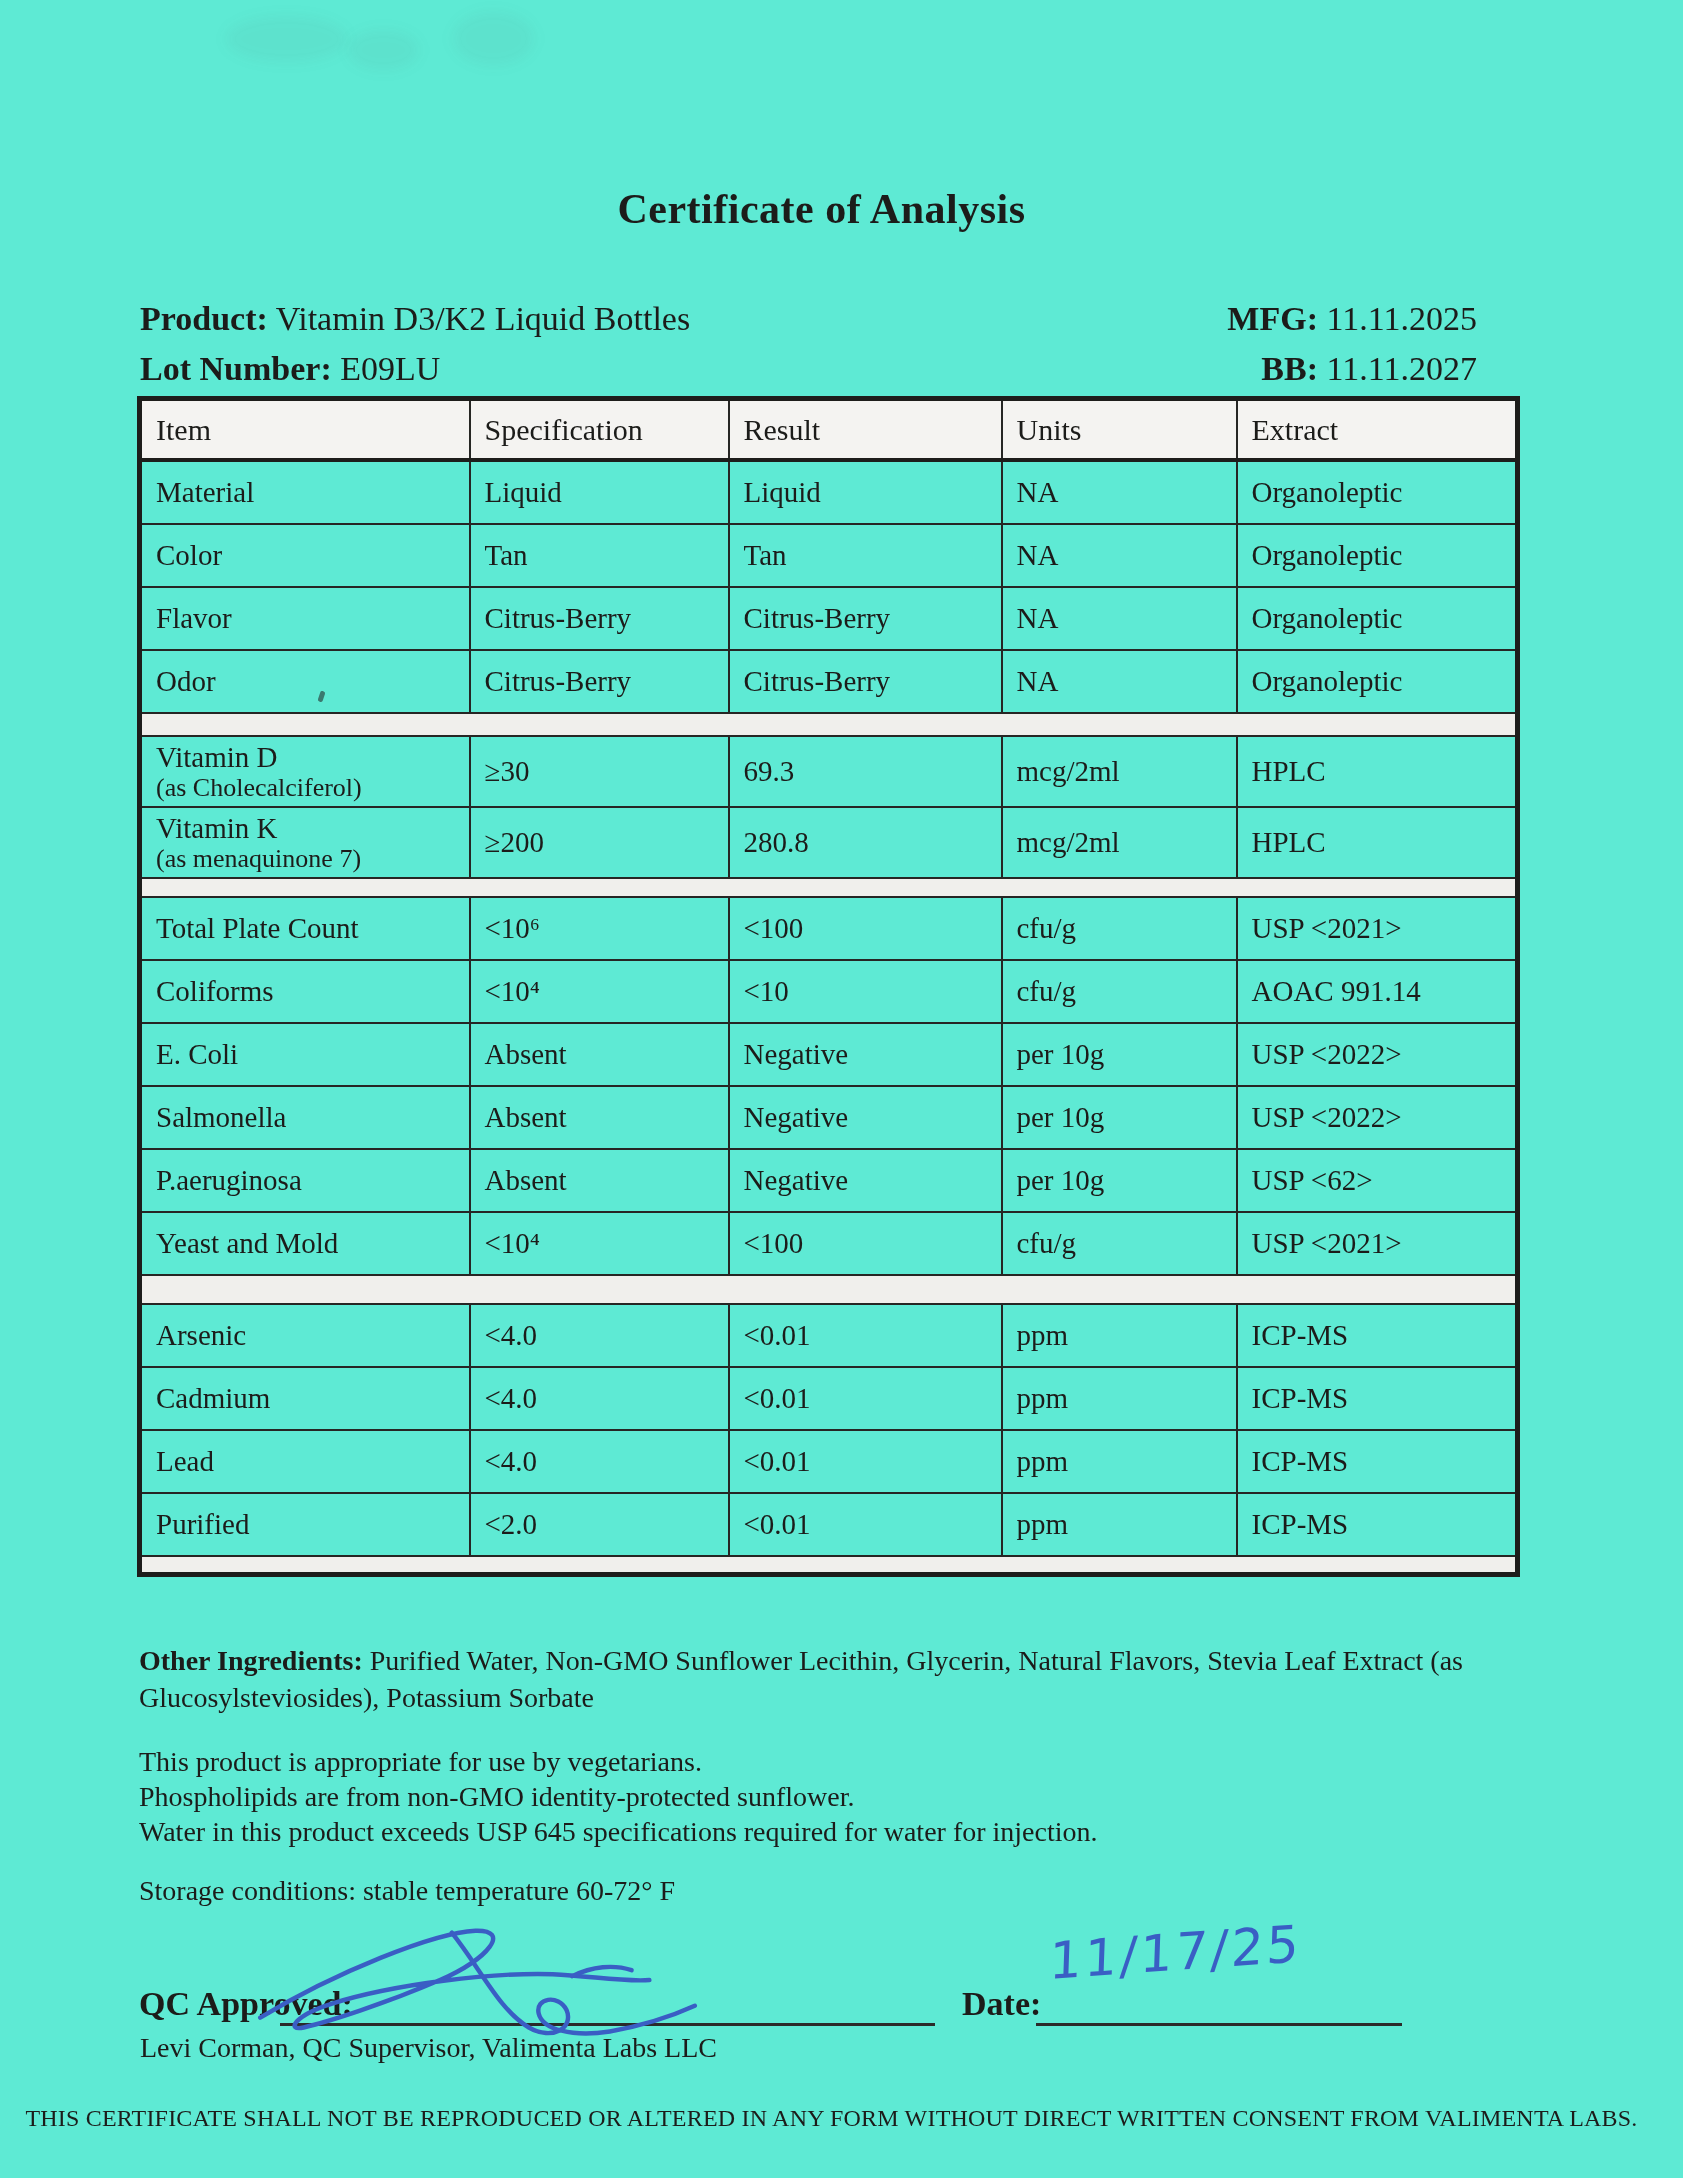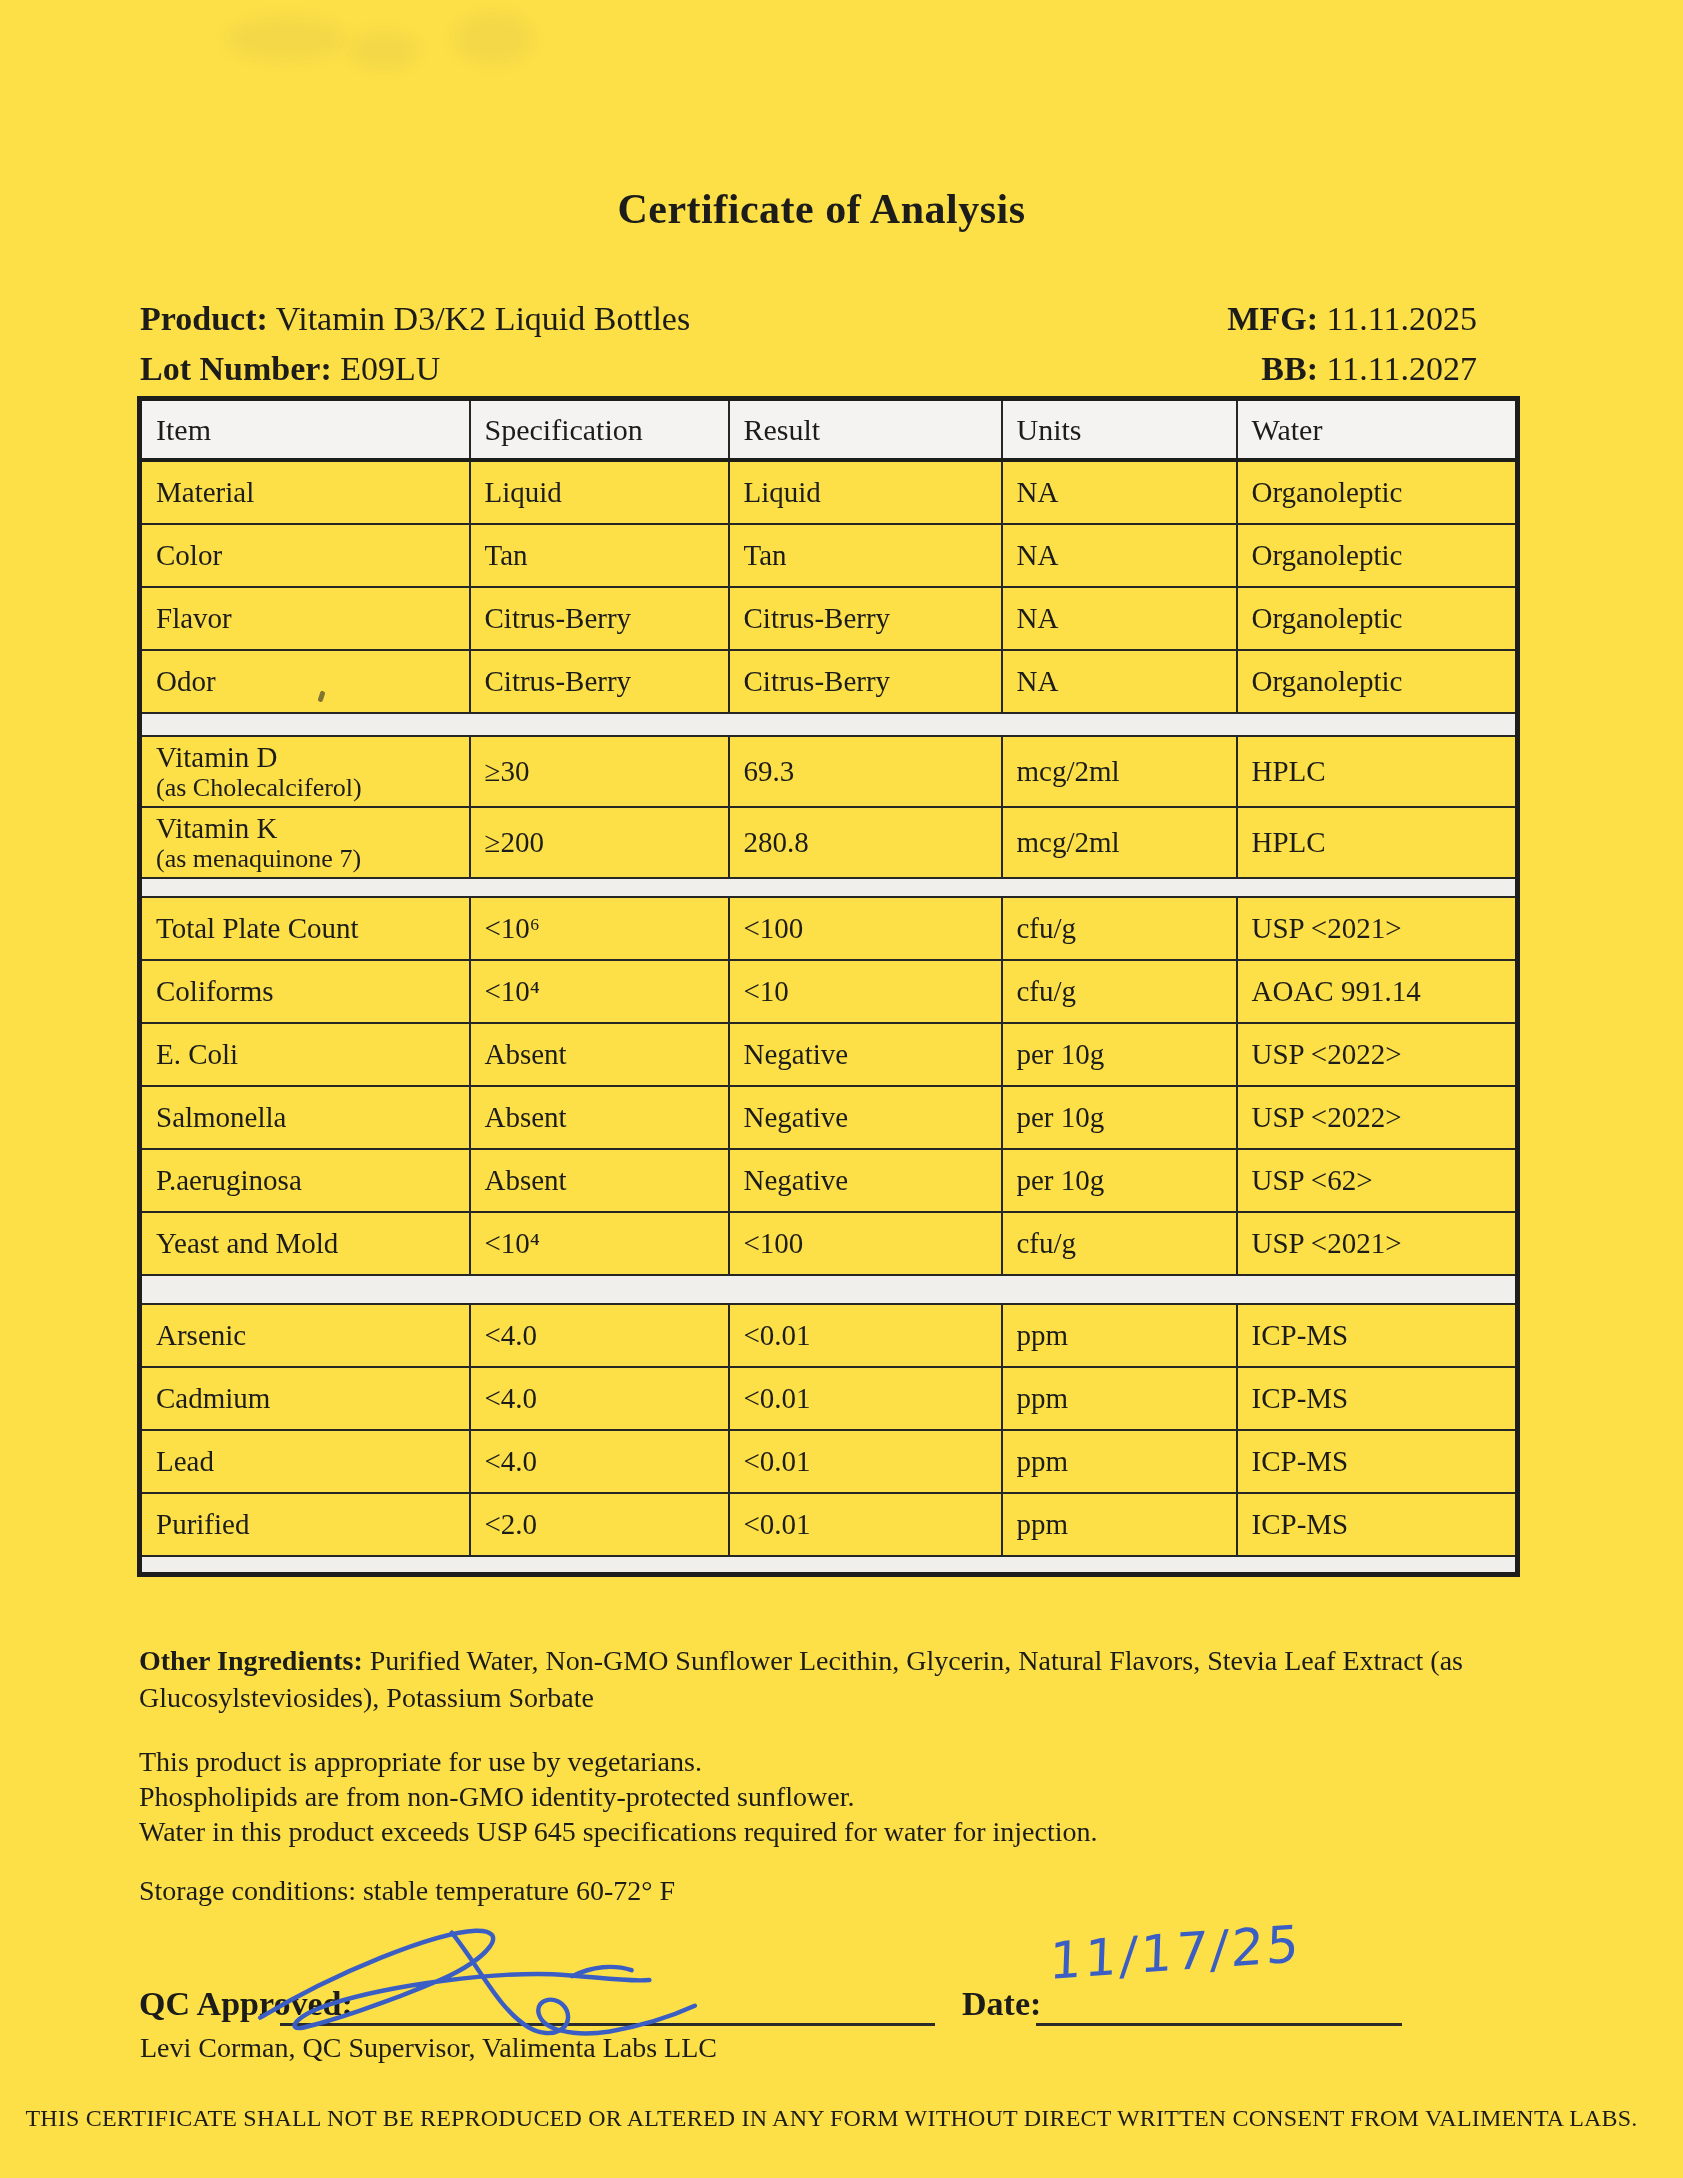--- a/index.html
+++ b/index.html
@@ -1,17 +1,17 @@
 <!DOCTYPE html>
 <html style="--ink: #3a5ec4;"><head>
 <meta charset="utf-8">
 <style>
   html,body{margin:0;padding:0;background:#ffffff;}
   .page{
-    position:relative;width:1683px;height:2178px;background:#fde047;
+    position:relative;width:1683px;height:2178px;background:#5eead4;
     font-family:"Liberation Serif","DejaVu Serif",serif;color:#1c1c1a;overflow:hidden;
   }
   .abs{position:absolute;}
 
   
   .smudge{position:absolute;background:rgba(70,70,70,0.05);border-radius:50%;filter:blur(7px);}
   .fleck{position:absolute;width:5px;height:11px;background:rgba(30,30,30,0.55);transform:rotate(18deg);border-radius:2px;}
 
   .title{left:0;top:185px;width:1643px;text-align:center;font-size:42px;font-weight:bold;letter-spacing:0.5px;}
 
@@ -100,21 +100,21 @@
         <col style="width:273px">
       <col style="width:235px">
         <col style="width:281px">
     </colgroup>
     <thead>
       <tr>
         <th>Item</th>
         <th>Specification</th>
         <th>Result</th>
         <th>Units</th>
-        <th>Water</th>
+        <th>Extract</th>
       </tr>
     </thead>
     <tbody>
         <tr class="row">
           <td>Material</td>
           <td>Liquid</td>
           <td>Liquid</td>
           <td>NA</td>
           <td>Organoleptic</td>
         </tr>

